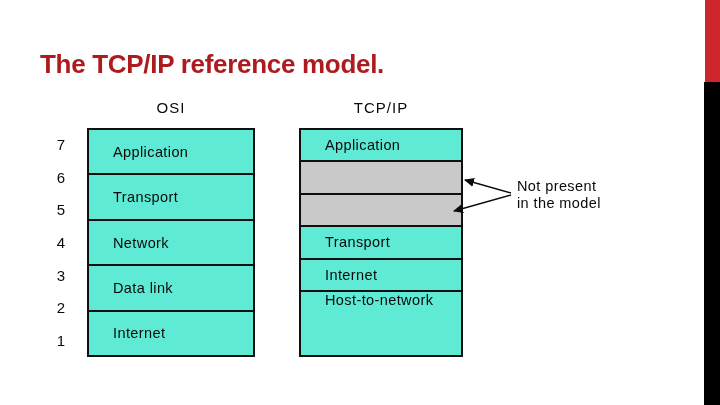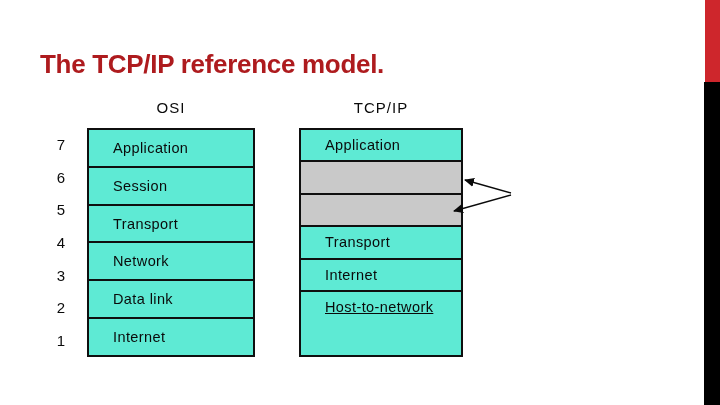--- a/index.html
+++ b/index.html
@@ -71,22 +71,20 @@
     letter-spacing: 0.4px;
     border-bottom: 2px solid #0f0f0f;
   }
   .osi-table .layer-row { flex: 1 1 0; }
   .osi-table .layer-row:last-child { border-bottom: none; }
   .tcpip-table .layer-row { height: 32.4px; flex: 0 0 auto; }
   .tcpip-table .layer-row.tall {
     flex: 1 1 auto; height: auto;
     border-bottom: none;
     align-items: flex-start;
-    padding-top: 7px;
-    text-decoration: underline;
   }
   .layer-row.shaded { background: #c9c9c9; }
   
   .annotation {
     position: absolute; left: 517px; top: 178px;
     font-size: 14.5px; line-height: 17px;
     color: #0a0a0a; letter-spacing: 0.4px;
     white-space: nowrap;
   }
   .arrows-svg {
@@ -113,21 +111,20 @@
     <div class="num">6</div>
     <div class="num">5</div>
     <div class="num">4</div>
     <div class="num">3</div>
     <div class="num">2</div>
     <div class="num">1</div>
   </div>
 
   <div class="layer-table osi-table">
     <div class="layer-row">Application</div>
-    <div class="layer-row">Session</div>
     <div class="layer-row">Transport</div>
     <div class="layer-row">Network</div>
     <div class="layer-row">Data link</div>
     <div class="layer-row">Internet</div>
   </div>
 
   <div class="layer-table tcpip-table">
     <div class="layer-row">Application</div>
     <div class="layer-row shaded"></div>
     <div class="layer-row shaded"></div>
@@ -140,15 +137,17 @@
     <defs>
       <marker id="arrowhead" markerWidth="11" markerHeight="9" refX="9" refY="4.5" orient="auto" markerUnits="userSpaceOnUse">
         <path d="M0,0 L10,4.5 L0,9 z" fill="#0a0a0a"></path>
       </marker>
     </defs>
     <line x1="511" y1="193" x2="465" y2="180" stroke="#0a0a0a" stroke-width="1.3" marker-end="url(#arrowhead)"></line>
     <line x1="511" y1="195" x2="454" y2="211" stroke="#0a0a0a" stroke-width="1.3" marker-end="url(#arrowhead)"></line>
   </svg>
 
   <div class="annotation">
+    <div>Not present</div>
+    <div>in the model</div>
   </div>
 
 </div>
 
 </body></html>

